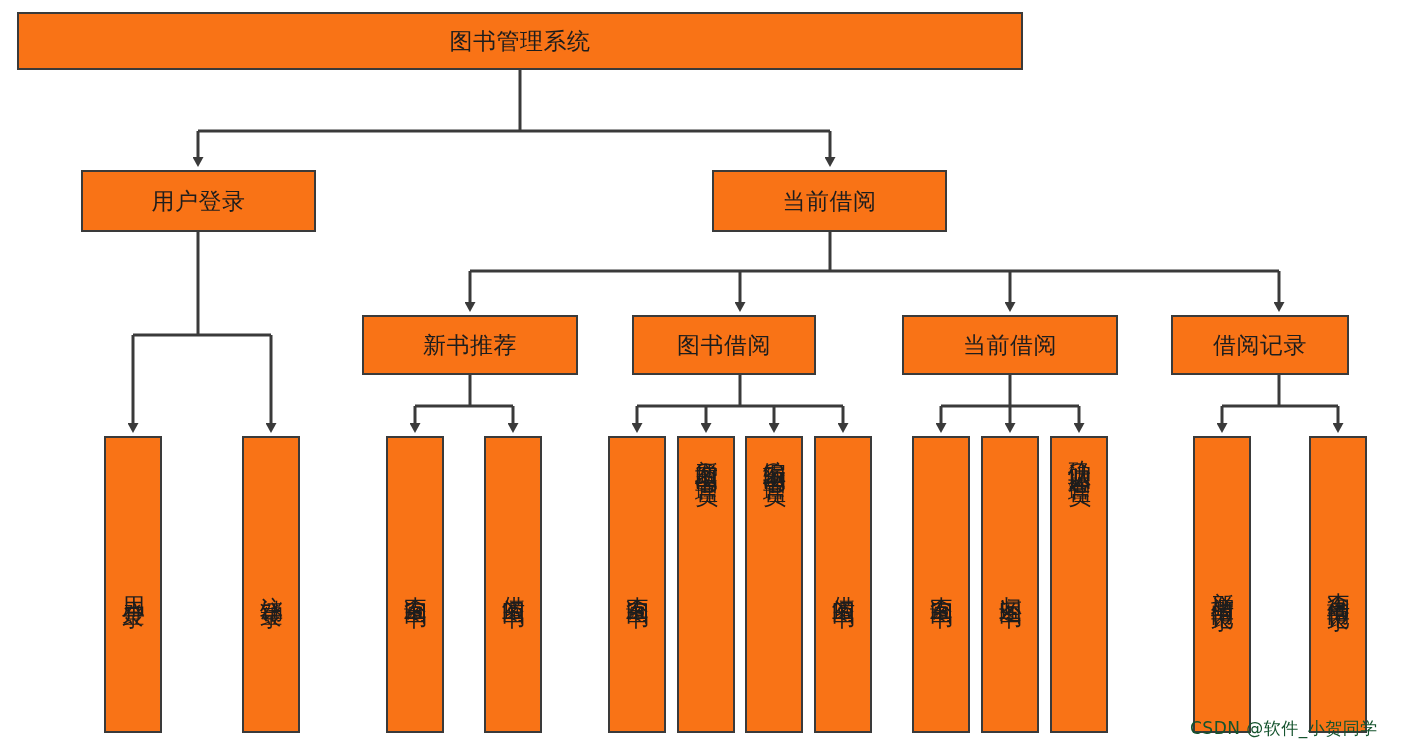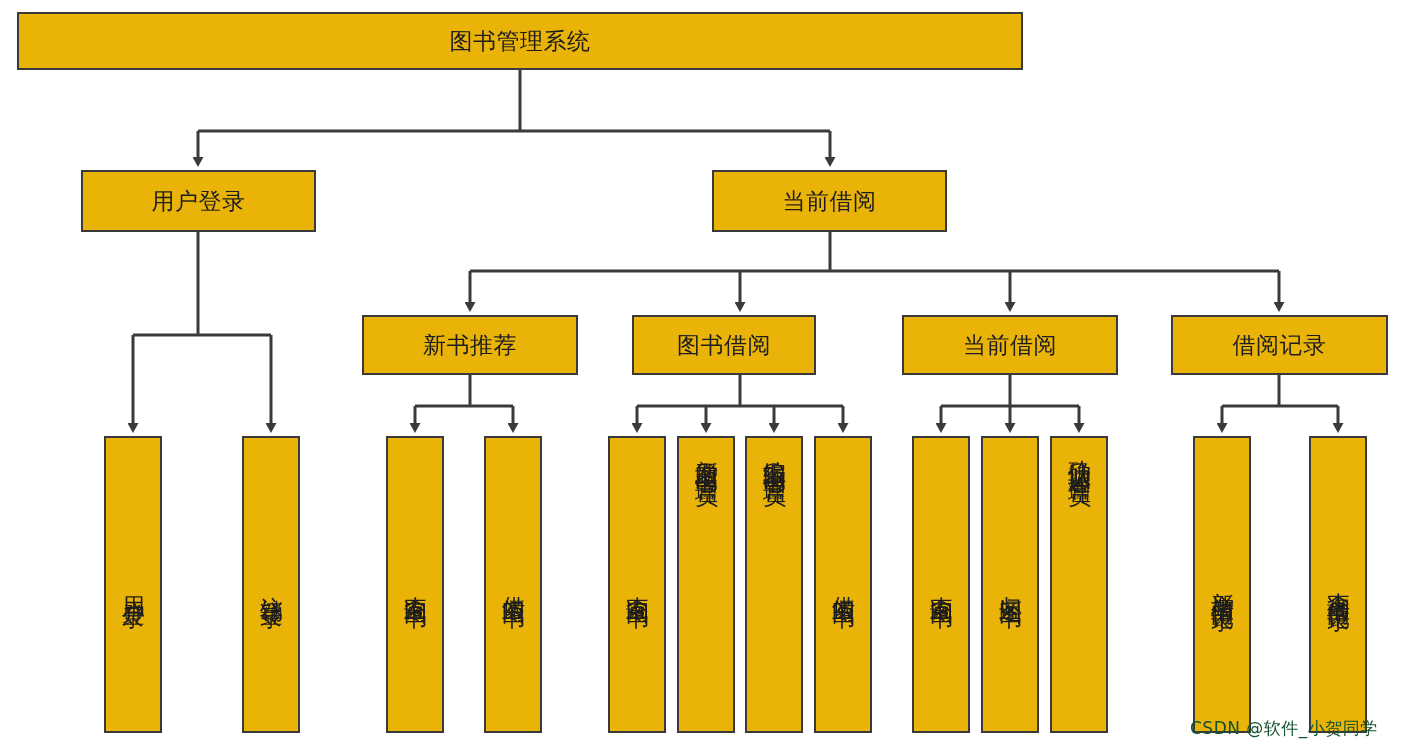--- a/index.html
+++ b/index.html
@@ -21,21 +21,21 @@
     position: absolute;
     left: 0;
     top: 0;
     width: 1405px;
     height: 747px;
   }
   .node {
     position: absolute;
     box-sizing: border-box;
     border: 2.5px solid #3a3a3a;
-    background: #eab308;
+    background: #f97316;
     color: #1d1d1d;
     display: flex;
     align-items: center;
     justify-content: center;
     z-index: 2;
   }
   .node-label {
     font-size: 23px;
     line-height: 1.15;
     letter-spacing: 0.5px;
@@ -137,21 +137,21 @@
 
   <div class="node" style="left:362px; top:315px; width:216px; height:60px;">
     <span class="node-label">新书推荐</span>
   </div>
   <div class="node" style="left:632px; top:315px; width:184px; height:60px;">
     <span class="node-label">图书借阅</span>
   </div>
   <div class="node" style="left:902px; top:315px; width:216px; height:60px;">
     <span class="node-label">当前借阅</span>
   </div>
-  <div class="node" style="left:1171px; top:315px; width:217px; height:60px;">
+  <div class="node" style="left:1171px; top:315px; width:178px; height:60px;">
     <span class="node-label">借阅记录</span>
   </div>
 
   <div class="node leaf leaf-center" style="left:104px; top:436px; width:58px; height:297px;">
     <span class="node-label">用户登录</span>
   </div>
   <div class="node leaf leaf-center" style="left:242px; top:436px; width:58px; height:297px;">
     <span class="node-label">注销登录</span>
   </div>
 

